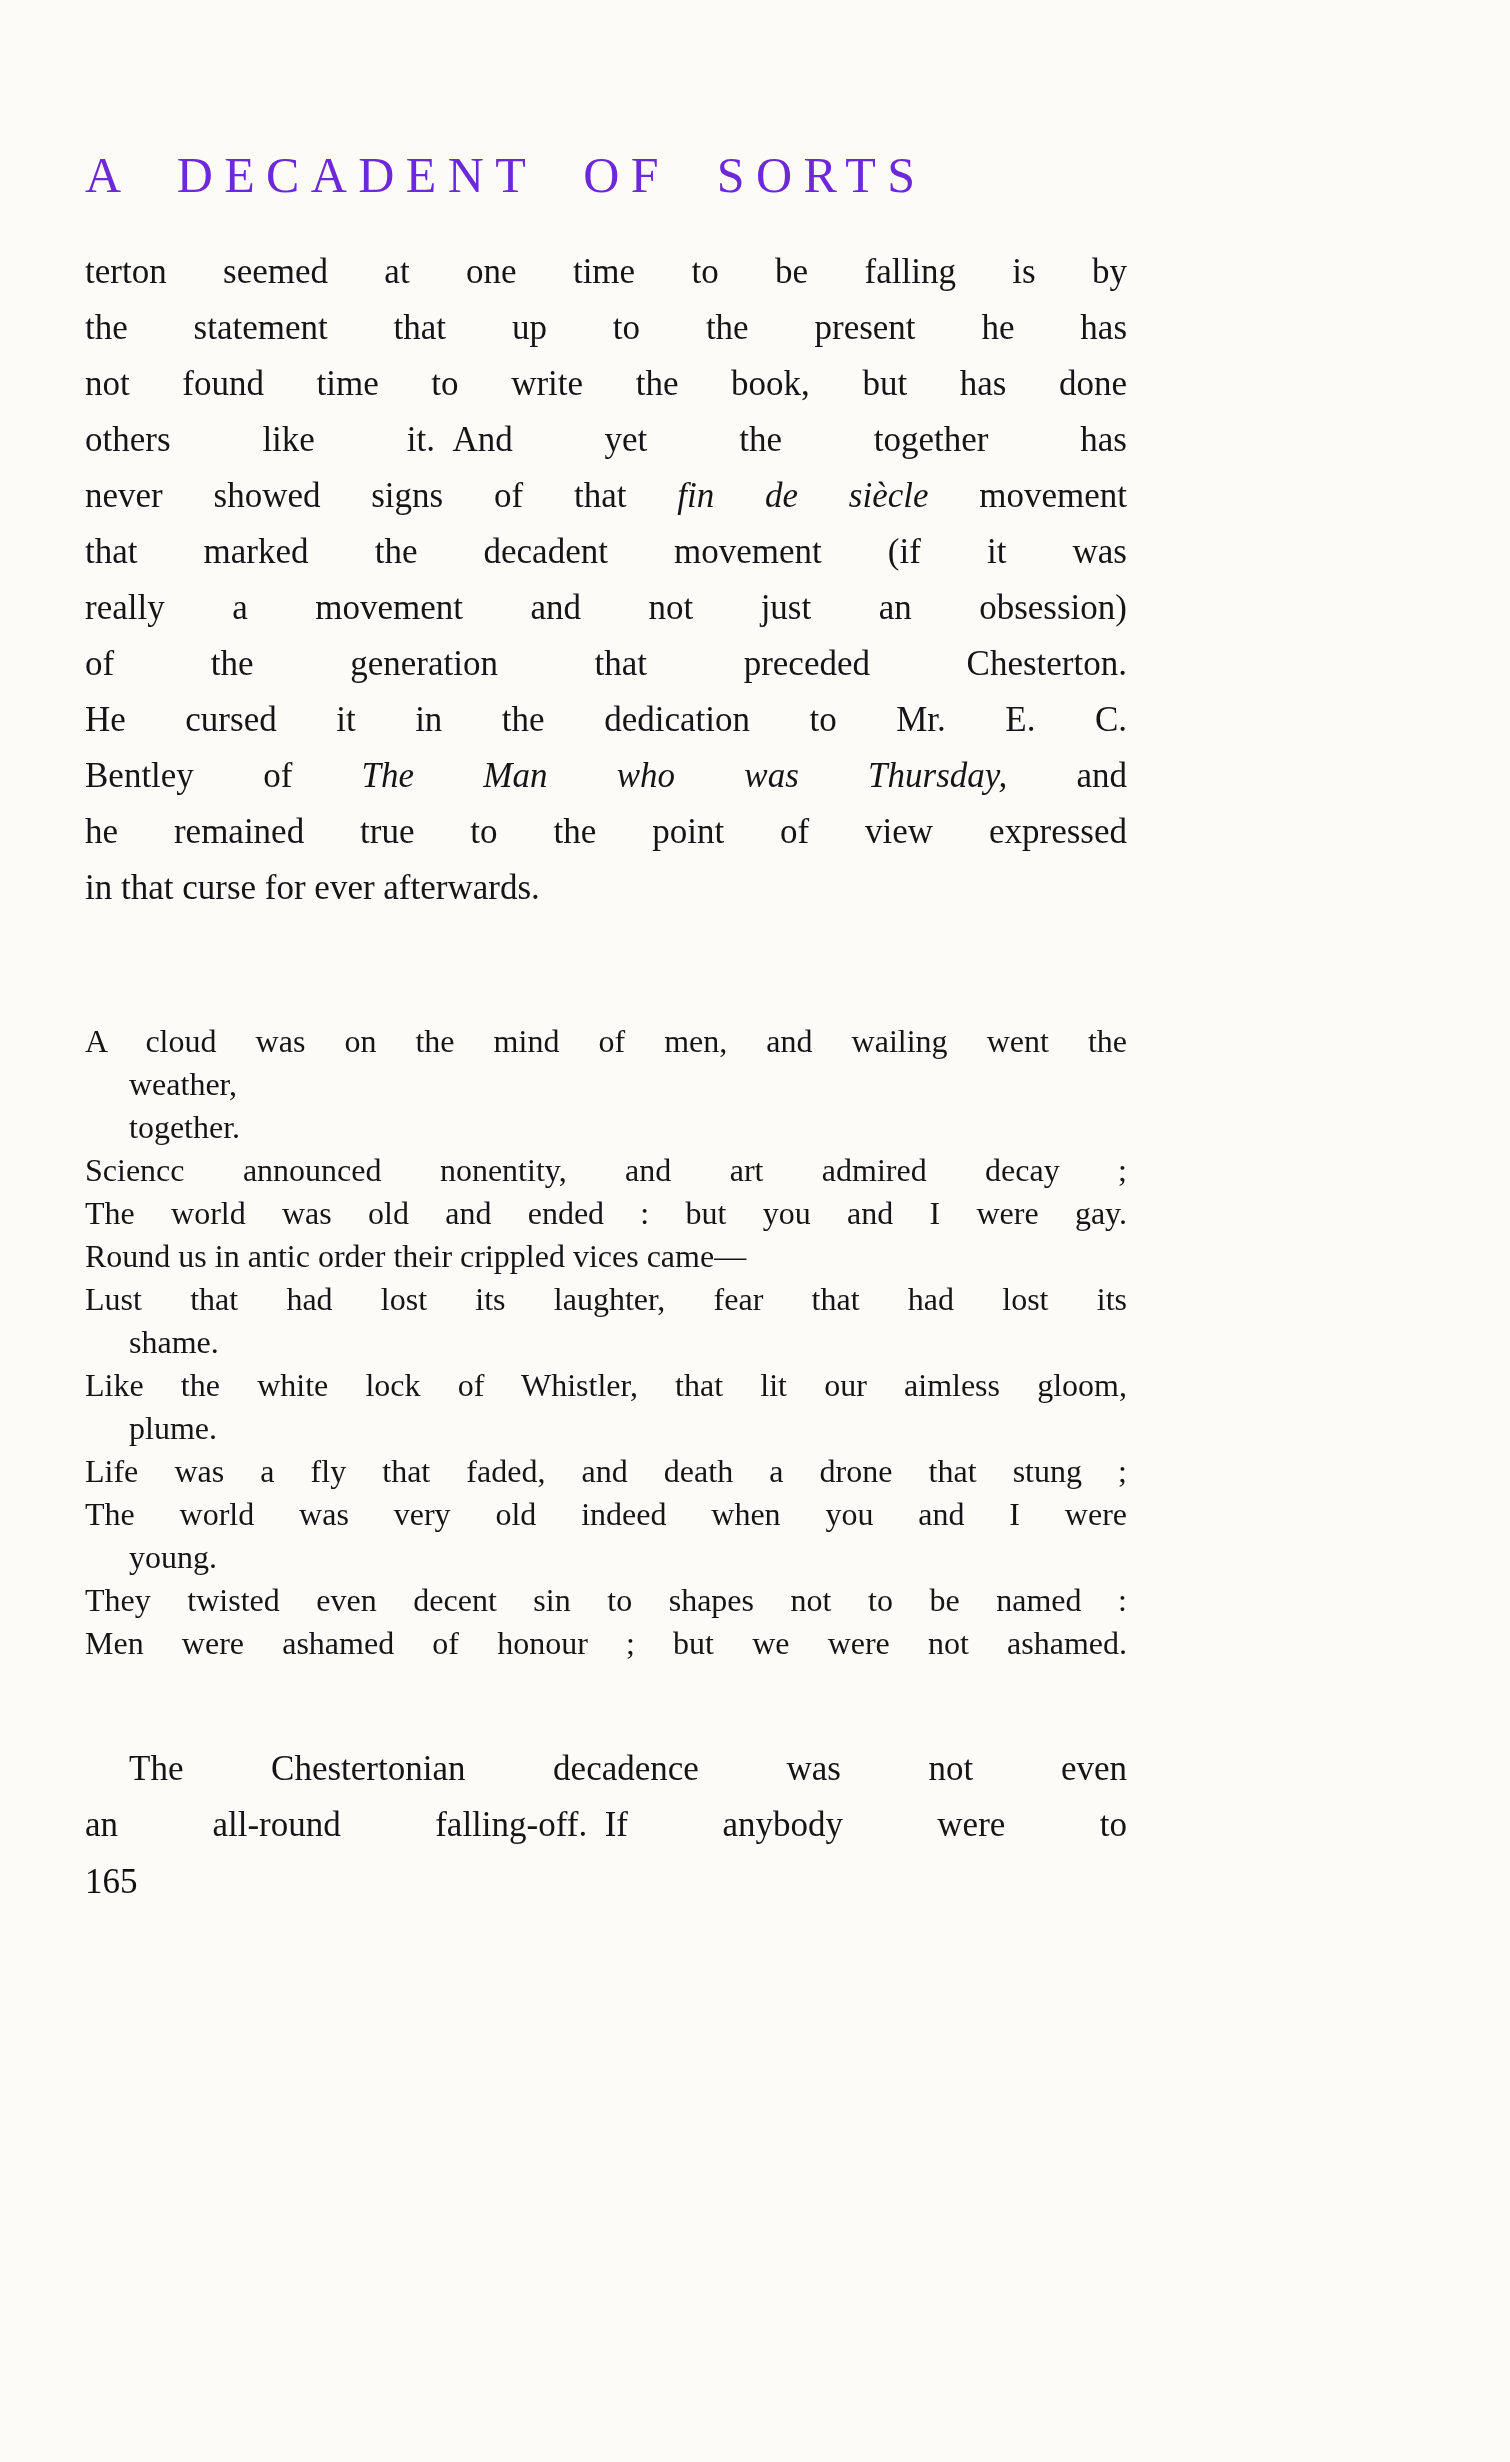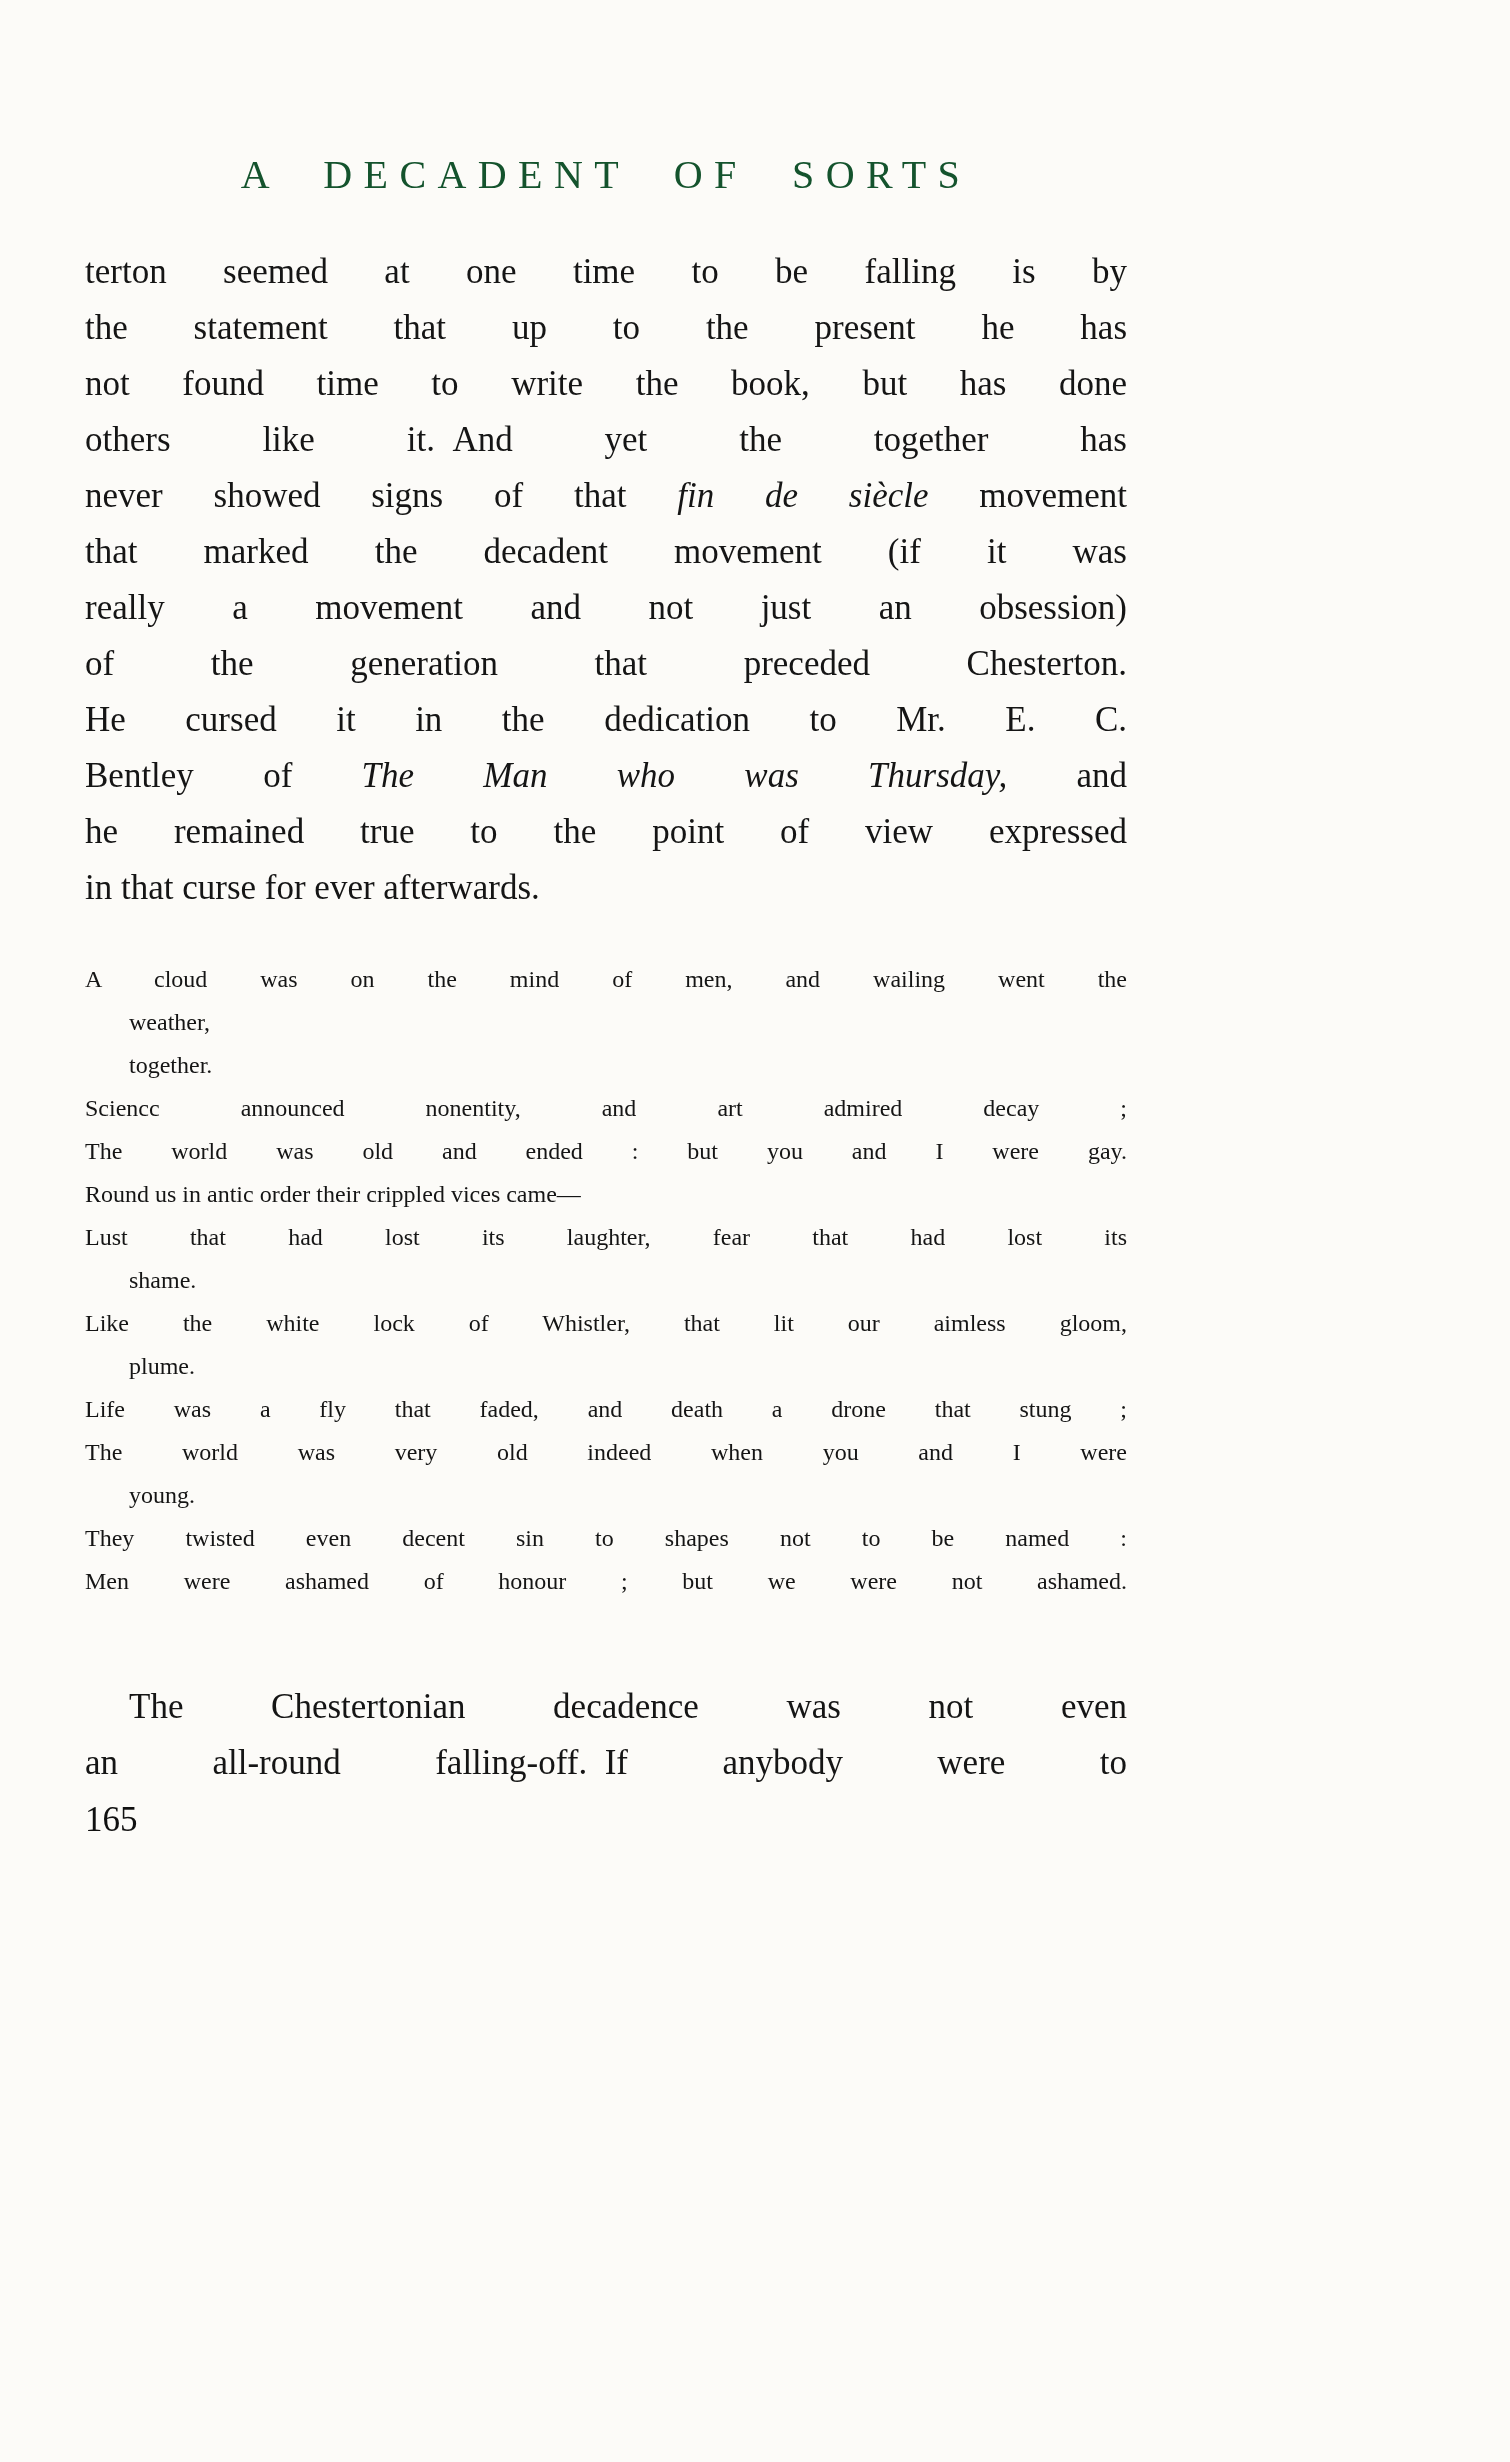--- a/index.html
+++ b/index.html
@@ -21,37 +21,37 @@
     overflow: hidden;
   }
   .text-block {
     position: absolute;
     left: 85px;
     top: 0;
     width: 1042px;
   }
   .title {
     margin-top: 153px;
-    text-align: center;
-    font-size: 40px;
+    text-align: left;
+    font-size: 50px;
     line-height: 44px;
     letter-spacing: 11.4px;
     word-spacing: 23px;
     white-space: nowrap;
-    color: #14532d;
+    color: #6d28d9;
   }
   .para {
     font-size: 35px;
     line-height: 56px;
   }
   .para1 { margin-top: 47px; }
   .poem  {
-    font-size: 24px;
+    font-size: 32px;
     line-height: 43px;
-    margin-top: 42px;
+    margin-top: 104px;
   }
   .para2 { margin-top: 76px; }
   .tline { text-align: left; }
   .tline.just {
     text-align: justify;
     text-align-last: justify;
   }
   .tline.cont { padding-left: 44px; }
   .tline.findent { text-indent: 44px; }
   .it { font-style: italic; }

